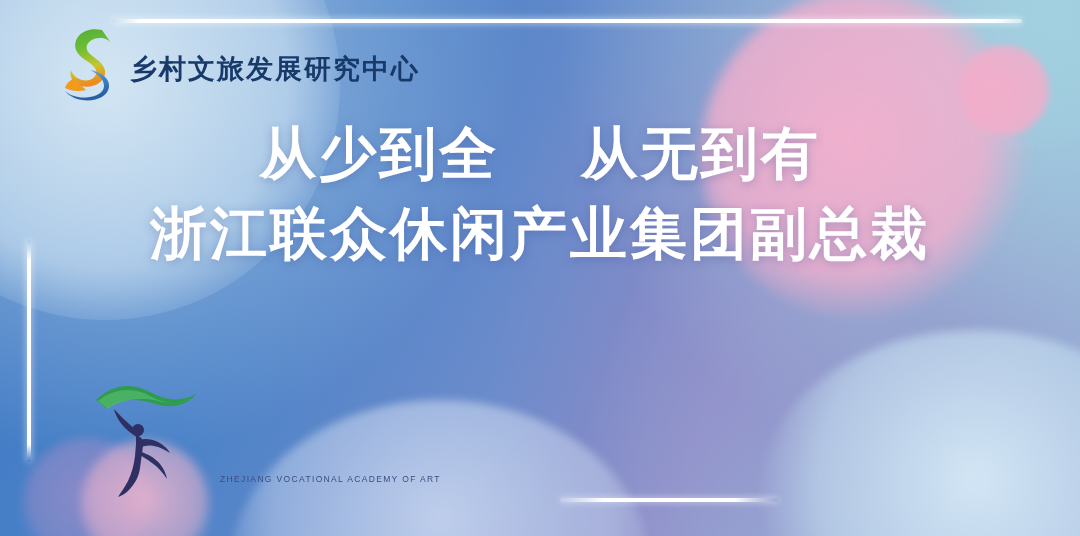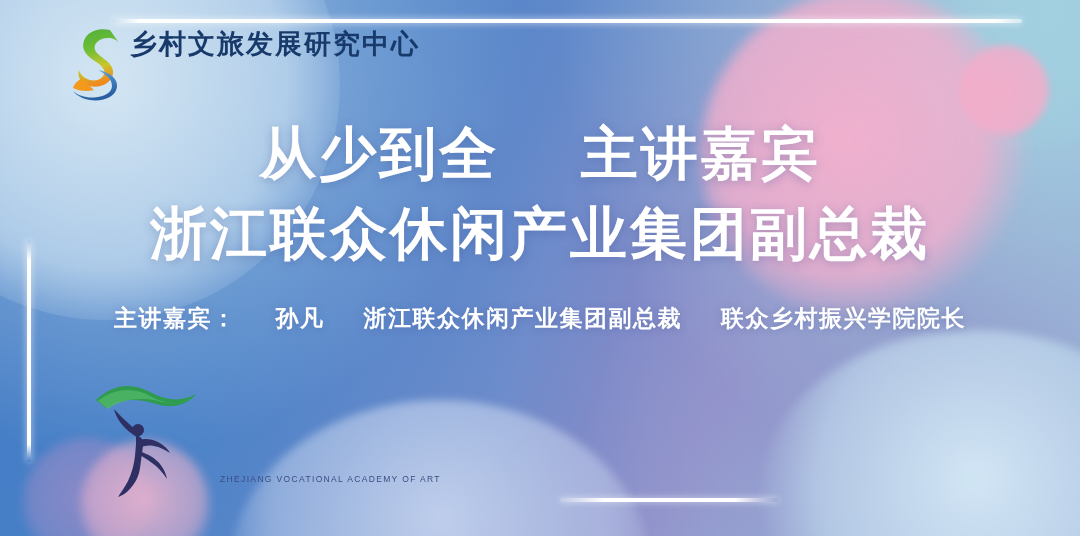--- a/index.html
+++ b/index.html
@@ -78,21 +78,21 @@
     box-shadow:0 0 7px rgba(255,255,255,.7);
   }
   .hline-bottom {
     position:absolute; left:560px; top:498px; width:218px; height:4px;
     background:linear-gradient(90deg, rgba(255,255,255,.25) 0%, #ffffff 20%, #ffffff 80%, rgba(255,255,255,0) 100%);
     border-radius:2px;
     box-shadow:0 0 7px rgba(255,255,255,.65);
   }
 
   
-  .brand { position:absolute; left:68px; top:24px; display:flex; }
+  .brand { position:absolute; left:60px; top:24px; display:flex; align-items:center; gap:8px; }
   .brand-mark { width:62px; height:82px; flex:none; }
   .brand-name {
     font-family:"DejaVu Sans","Liberation Sans",sans-serif;
     font-size:27px; font-weight:bold; color:#173a6b;
     letter-spacing:2px; line-height:1; white-space:nowrap;
     padding-top:6px;
   }
 
   
   .title-wrap {
@@ -176,34 +176,25 @@
                  C10 71.5 18 74 26 73.5 C37 73 44 68 44 62 C44 55 38 50 30 46 Z" fill="url(#gBlue)"></path>
       </svg>
     </span>
     <span class="brand-name">乡村文旅发展研究中心</span>
   </div>
 
   <div class="title-wrap">
     <div class="title-line title-line-1">
       <span>从少到全</span>
       <span class="title-gap"></span>
-      <span>主讲嘉宾</span>
+      <span>从无到有</span>
     </div>
     <div class="title-line title-line-2">浙江联众休闲产业集团副总裁</div>
   </div>
 
-  <div class="speaker">
-    <span>主讲嘉宾：</span>
-    <span class="sp-gap"></span>
-    <span>孙凡</span>
-    <span class="sp-gap"></span>
-    <span>浙江联众休闲产业集团副总裁</span>
-    <span class="sp-gap"></span>
-    <span>联众乡村振兴学院院长</span>
-  </div>
 
   <div class="academy">
     <span class="academy-mark">
       <svg viewBox="0 0 126 122" width="126" height="122" aria-hidden="true">
         <path d="M4 22 C20 6 40 4 58 14 C74 23 90 24 104 16 C96 27 80 31 64 26
                  C46 20 28 20 14 30 C10 27 7 24 4 22 Z" fill="#2f9b4e"></path>
         <path d="M6 23 C22 10 42 9 58 18 C72 26 88 27 101 20 C90 25 78 26 66 23
                  C50 19 30 21 16 31 Z" fill="#53b86a" opacity=".75"></path>
         <circle cx="46" cy="52" r="6" fill="#2e2f63"></circle>
         <path d="M44 58 C49 58 52 62 51 68 L48 90 C47 98 43 106 36 113

